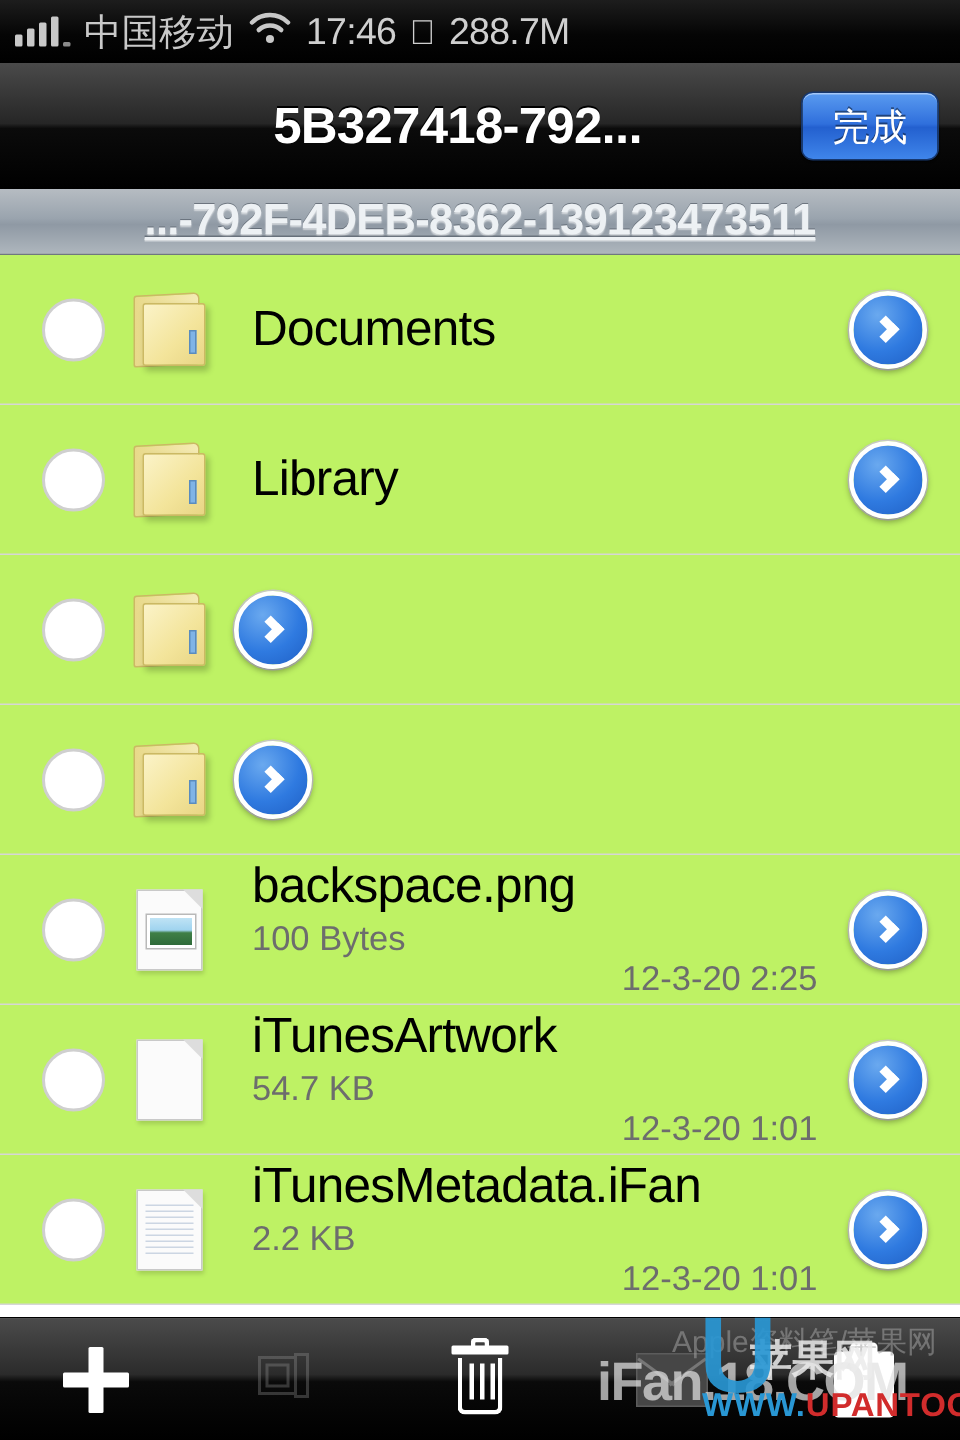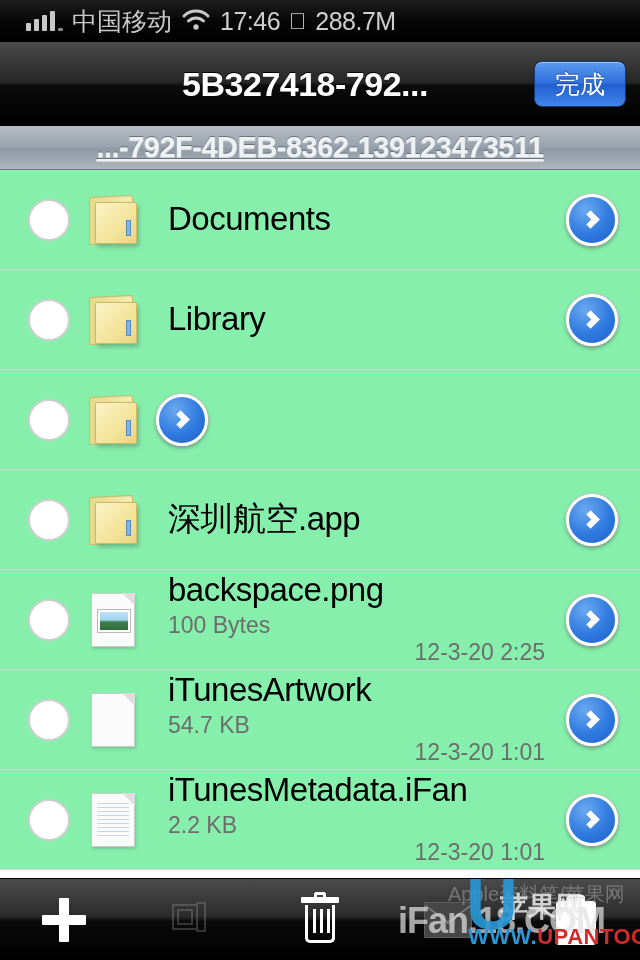--- a/index.html
+++ b/index.html
@@ -8,21 +8,21 @@
     font-family:"Liberation Sans","DejaVu Sans",sans-serif;
     background:#ffffff; overflow:hidden;
   }
   #app { position:relative; width:640px; height:960px; }
 
   
   .statusbar {
     height:42px; width:100%;
     background:linear-gradient(to bottom,#1d1d1d 0%,#050505 55%,#000 100%);
     display:flex; align-items:center; color:#c8c8c8;
-    font-size:25px; padding:0 26px; position:relative;
+    font-size:25px; padding:0 10px; position:relative;
   }
   .sb-left { display:flex; align-items:center; gap:9px; }
   .sb-right { display:flex; align-items:center; gap:11px; position:absolute; right:12px; }
   .sb-text { color:#cfcfcf; font-size:25px; letter-spacing:-0.5px; }
   .sb-cn { font-size:25px; }
 
   .signal { display:flex; align-items:flex-end; gap:3px; height:20px; }
   .signal i { width:5px; background:#c8c8c8; display:block; border-radius:1px; }
   .signal i:nth-child(1){height:8px;}
   .signal i:nth-child(2){height:12px;}
@@ -63,21 +63,21 @@
     color:#edf1f4; font-size:29px; font-weight:bold;
     text-shadow:0 1px 1px rgba(255,255,255,.55), 0 -1px 0 rgba(60,70,80,.55);
     letter-spacing:-0.5px;
     text-decoration:underline;
   }
 
   
   .list { width:100%; background:#fff; }
   .row {
     height:100px; width:100%; display:flex; align-items:center;
-    border-bottom:1px solid #d6d6d6; position:relative; background:#86efac;
+    border-bottom:1px solid #d6d6d6; position:relative; background:#bef264;
   }
   .check {
     width:42px; height:42px; border-radius:50%;
     border:2px solid #cfcfcf; margin-left:28px; flex:0 0 auto; background:#fff;
   }
 
   .icon-cell { width:86px; display:flex; align-items:center; justify-content:center; flex:0 0 auto; }
 
   
   .folder { position:relative; width:56px; height:52px; }
@@ -286,23 +286,20 @@
       </div>
       <div class="row">
         <div class="check"></div>
         <div class="icon-cell">
           <span class="folder">
             <i class="back"></i>
             <i class="front"></i>
             <i class="tab"></i>
           </span>
         </div>
-        <div class="text-cell">
-          <div class="fname">深圳航空.app</div>
-        </div>
         <div class="disclose">
           <span class="chev"></span>
         </div>
       </div>
       <div class="row">
         <div class="check"></div>
         <div class="icon-cell">
           <span class="doc">
             <i class="thumb"></i>
           </span>

